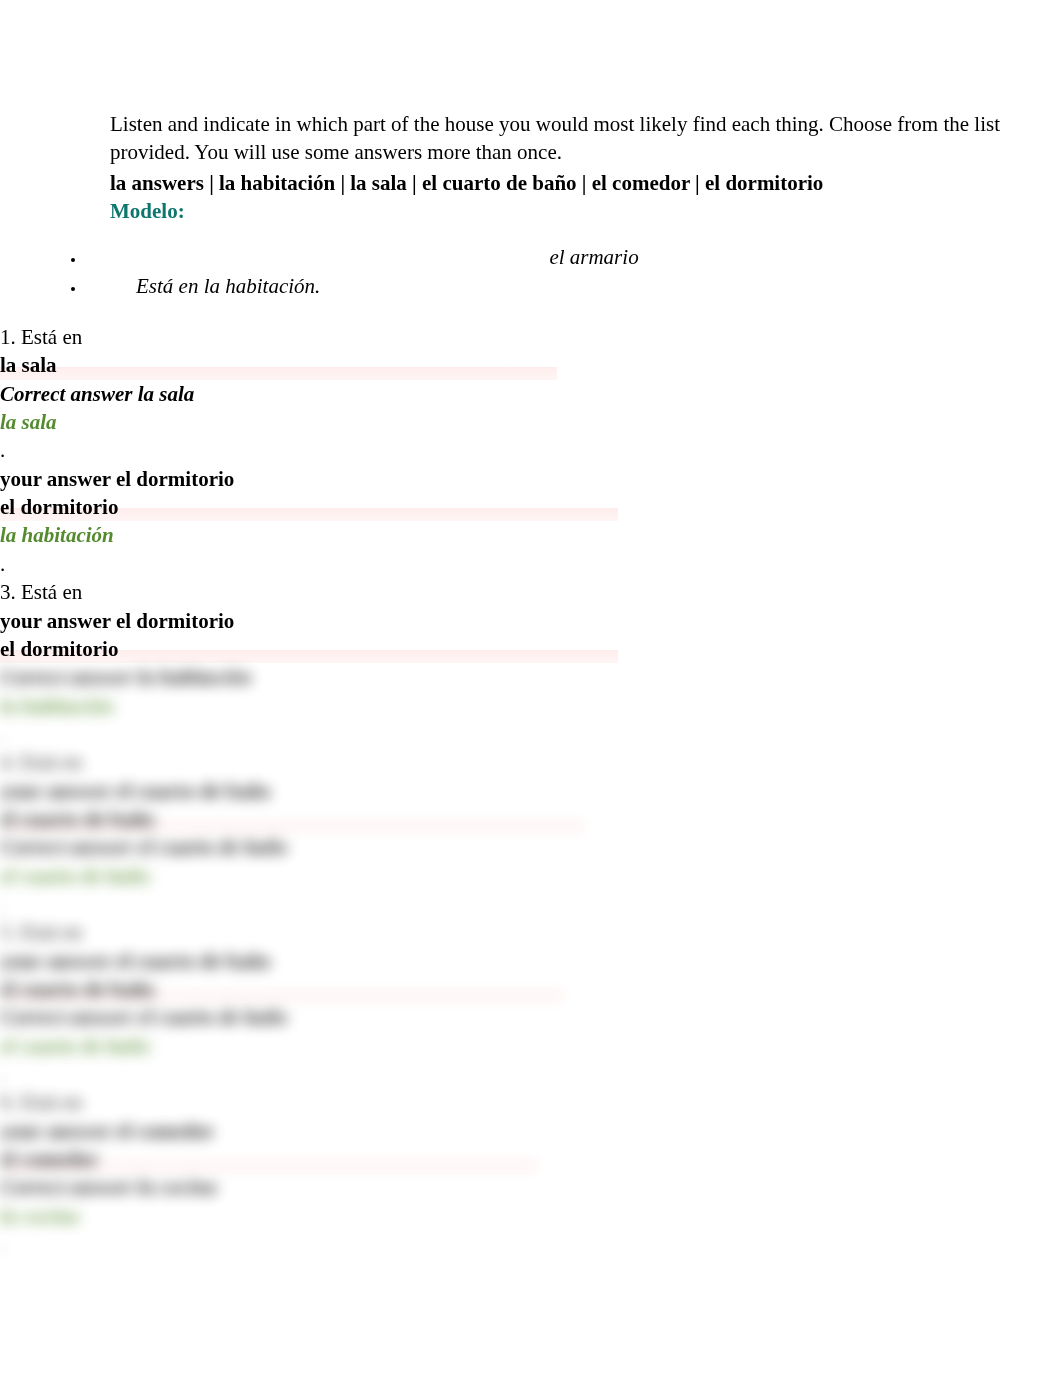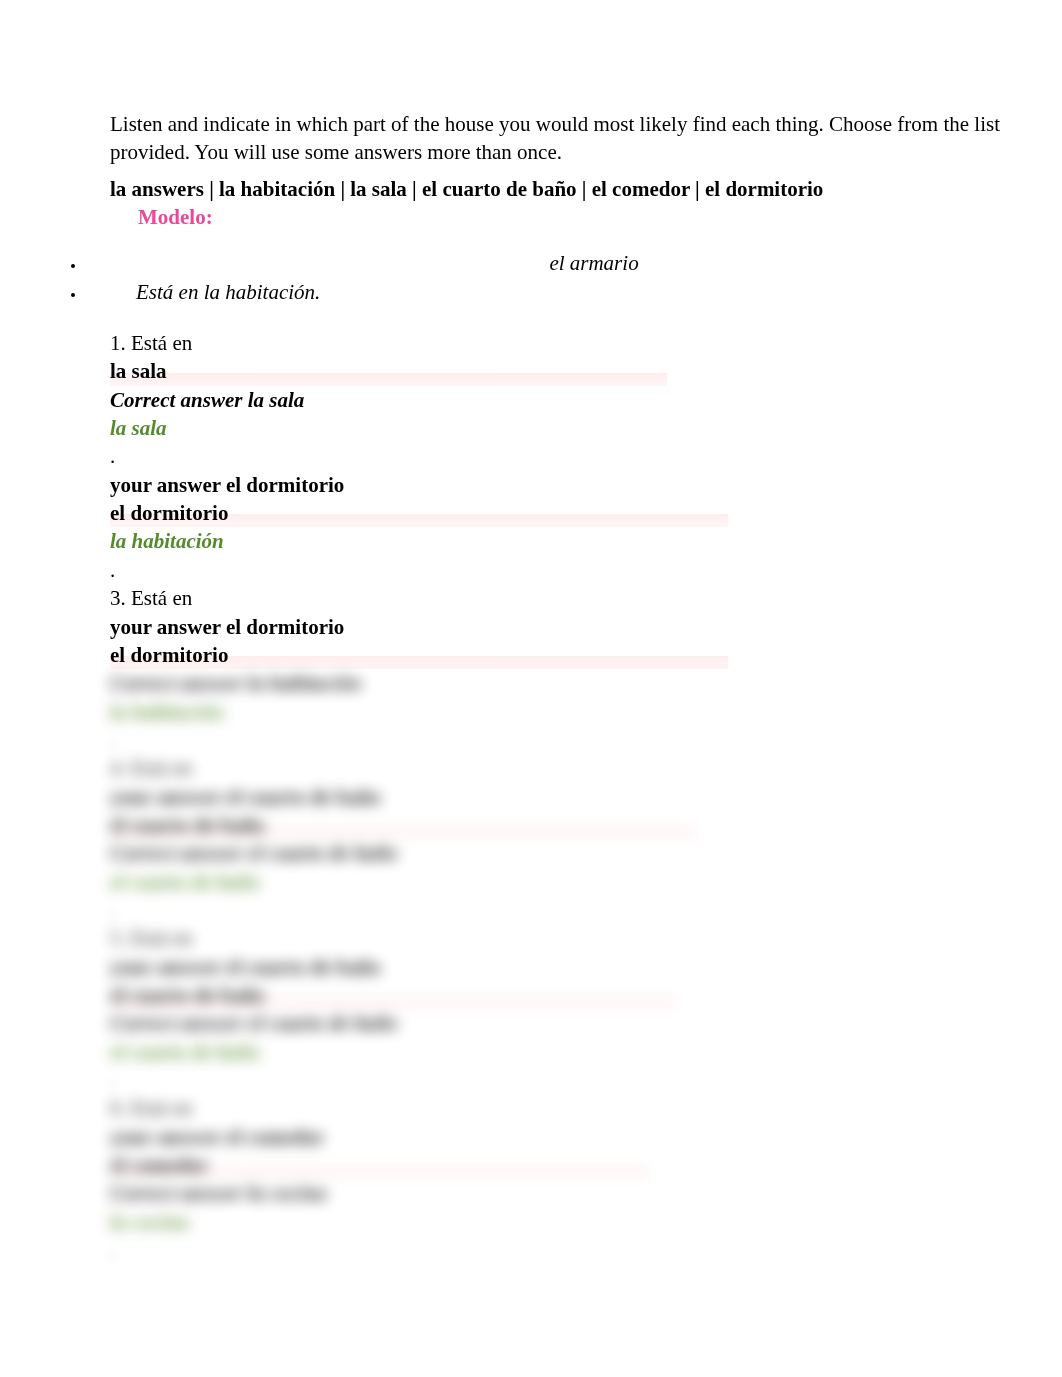--- a/index.html
+++ b/index.html
@@ -14,31 +14,30 @@
       background: #ffffff;
       width: 1062px;
       padding: 110px 0 0 0;
     }
     .content {
       padding-left: 110px;
       padding-right: 60px;
     }
     .instructions {
       color: #000;
-      margin-bottom: 8px;
+      margin-bottom: 2px;
     }
     .word-bank {
       font-weight: bold;
       color: #000;
     }
     .modelo-label {
       font-weight: bold;
-      color: #ec4899;
+      color: #0f766e;
       margin-bottom: 18px;
-      margin-left: 28px;
     }
     ul.bullets {
       list-style: disc;
       padding-left: 0;
       margin-left: 86px;
       margin-bottom: 2px;
     }
     ul.bullets li {
       color: #000;
     }
@@ -51,21 +50,20 @@
     .modelo-item {
       font-style: italic;
       padding-left: 40px;
       text-align: center;
     }
     .modelo-answer {
       font-style: italic;
       padding-left: 50px;
     }
     .questions {
-      padding-left: 110px;
       margin-top: 23px;
     }
     .question-block {
       margin-bottom: 0px;
     }
     .q-line {
       color: #000;
     }
     .your-answer-line {
       font-weight: bold;

